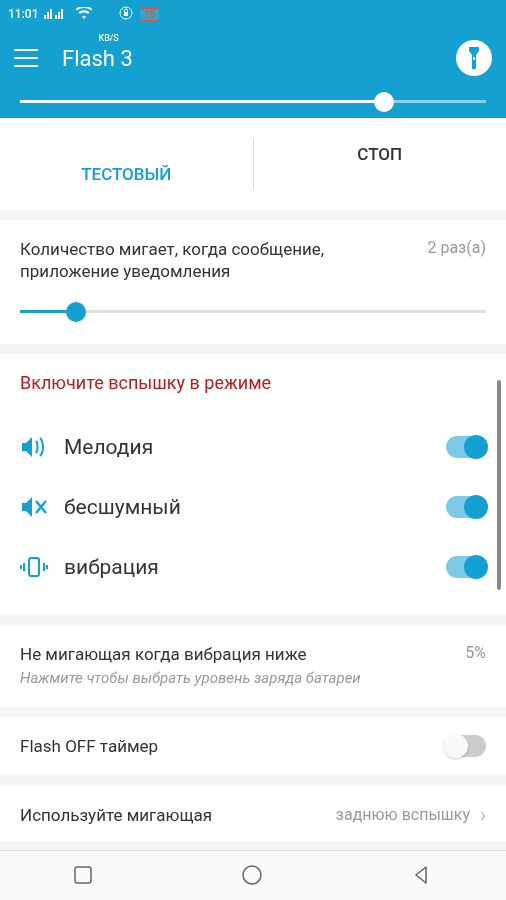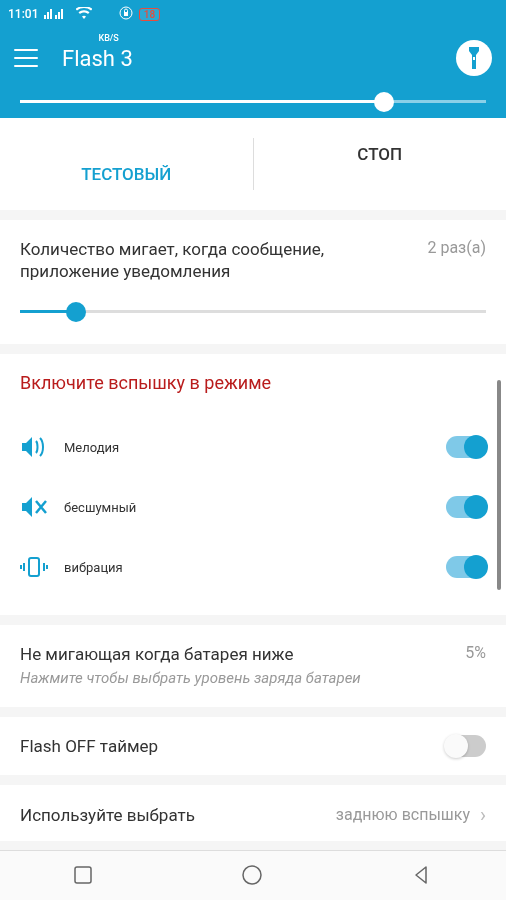--- a/index.html
+++ b/index.html
@@ -37,21 +37,21 @@
 
 .slider { position: relative; height: 28px; margin-top: 16px; }
 .slider-track { position: absolute; left: 0; right: 0; top: 12px; height: 3px; background: #ddd; }
 .slider-fill { position: absolute; left: 0; top: 12px; height: 3px; background: #14a0d0; }
 .slider-thumb { position: absolute; top: 4px; width: 20px; height: 20px; background: #14a0d0; border-radius: 50%; }
 
 .section-heading { color: #b91c1c; font-size: 18px; font-weight: 400; margin-bottom: 24px; }
 
 .mode-row { display: flex; align-items: center; gap: 16px; padding: 16px 0; }
 .mode-icon { width: 28px; height: 28px; display: flex; align-items: center; justify-content: center; }
-.mode-label { flex: 1; color: #333; font-size: 13px; }
+.mode-label { flex: 1; color: #333; font-size: 21px; }
 
 .toggle { width: 40px; height: 22px; border-radius: 11px; position: relative; }
 .toggle-on { background: #7fc9e8; }
 .toggle-on .toggle-knob { background: #14a0d0; right: -2px; }
 .toggle-off { background: #ccc; }
 .toggle-off .toggle-knob { background: #fafafa; left: -2px; box-shadow: 0 1px 3px rgba(0,0,0,0.2); }
 .toggle-knob { position: absolute; width: 24px; height: 24px; border-radius: 50%; top: -1px; }
 
 .subtitle { color: #999; font-size: 15px; font-style: italic; margin-top: 4px; line-height: 1.3; }
 
@@ -180,39 +180,39 @@
       <div class="mode-label">вибрация</div>
       <div class="toggle toggle-on">
           <div class="toggle-knob"></div>
         </div>
     </div>
   </div>
 
   <div class="card">
     <div class="row-title">
       <div style="flex:1;">
-        <div class="row-title-text">Не мигающая когда батарея ниже</div>
+        <div class="row-title-text">Не мигающая когда вибрация ниже</div>
         <div class="subtitle">Нажмите чтобы выбрать уровень заряда батареи</div>
       </div>
       <div class="row-value">5%</div>
     </div>
   </div>
 
   <div class="card">
     <div class="nav-row">
       <div class="nav-title">Flash OFF таймер</div>
       <div class="toggle toggle-off">
           <div class="toggle-knob"></div>
         </div>
     </div>
   </div>
 
   <div class="card" style="padding-bottom:14px;">
     <div class="nav-row">
-      <div class="nav-title">Используйте выбрать</div>
+      <div class="nav-title">Используйте мигающая</div>
       <div class="nav-value">заднюю вспышку</div>
       <div class="chevron">›</div>
     </div>
   </div>
 
 </div>
 
 <div class="scroll-indicator"></div>
 
 <div class="nav-bar">

